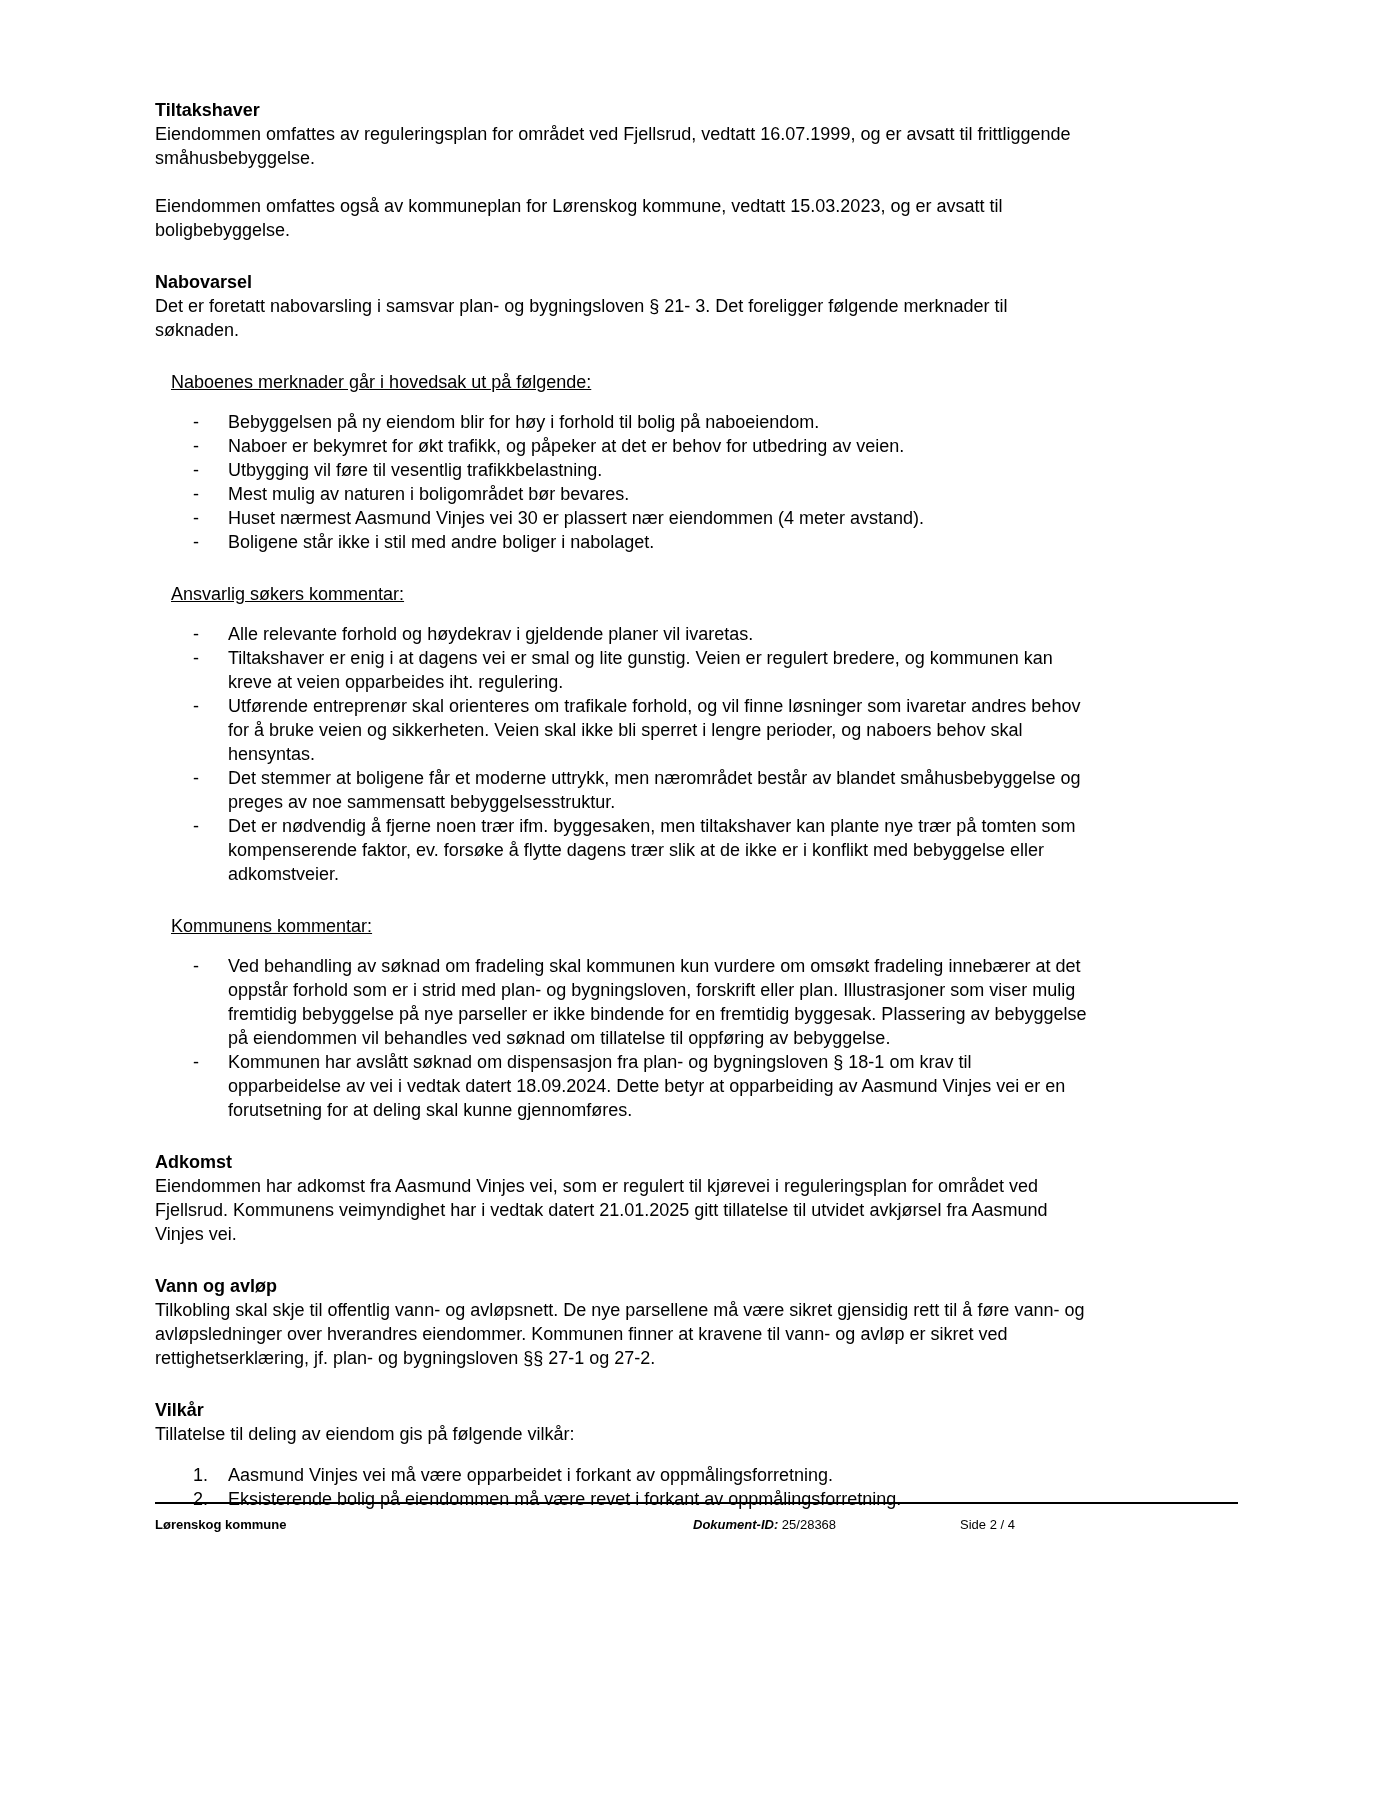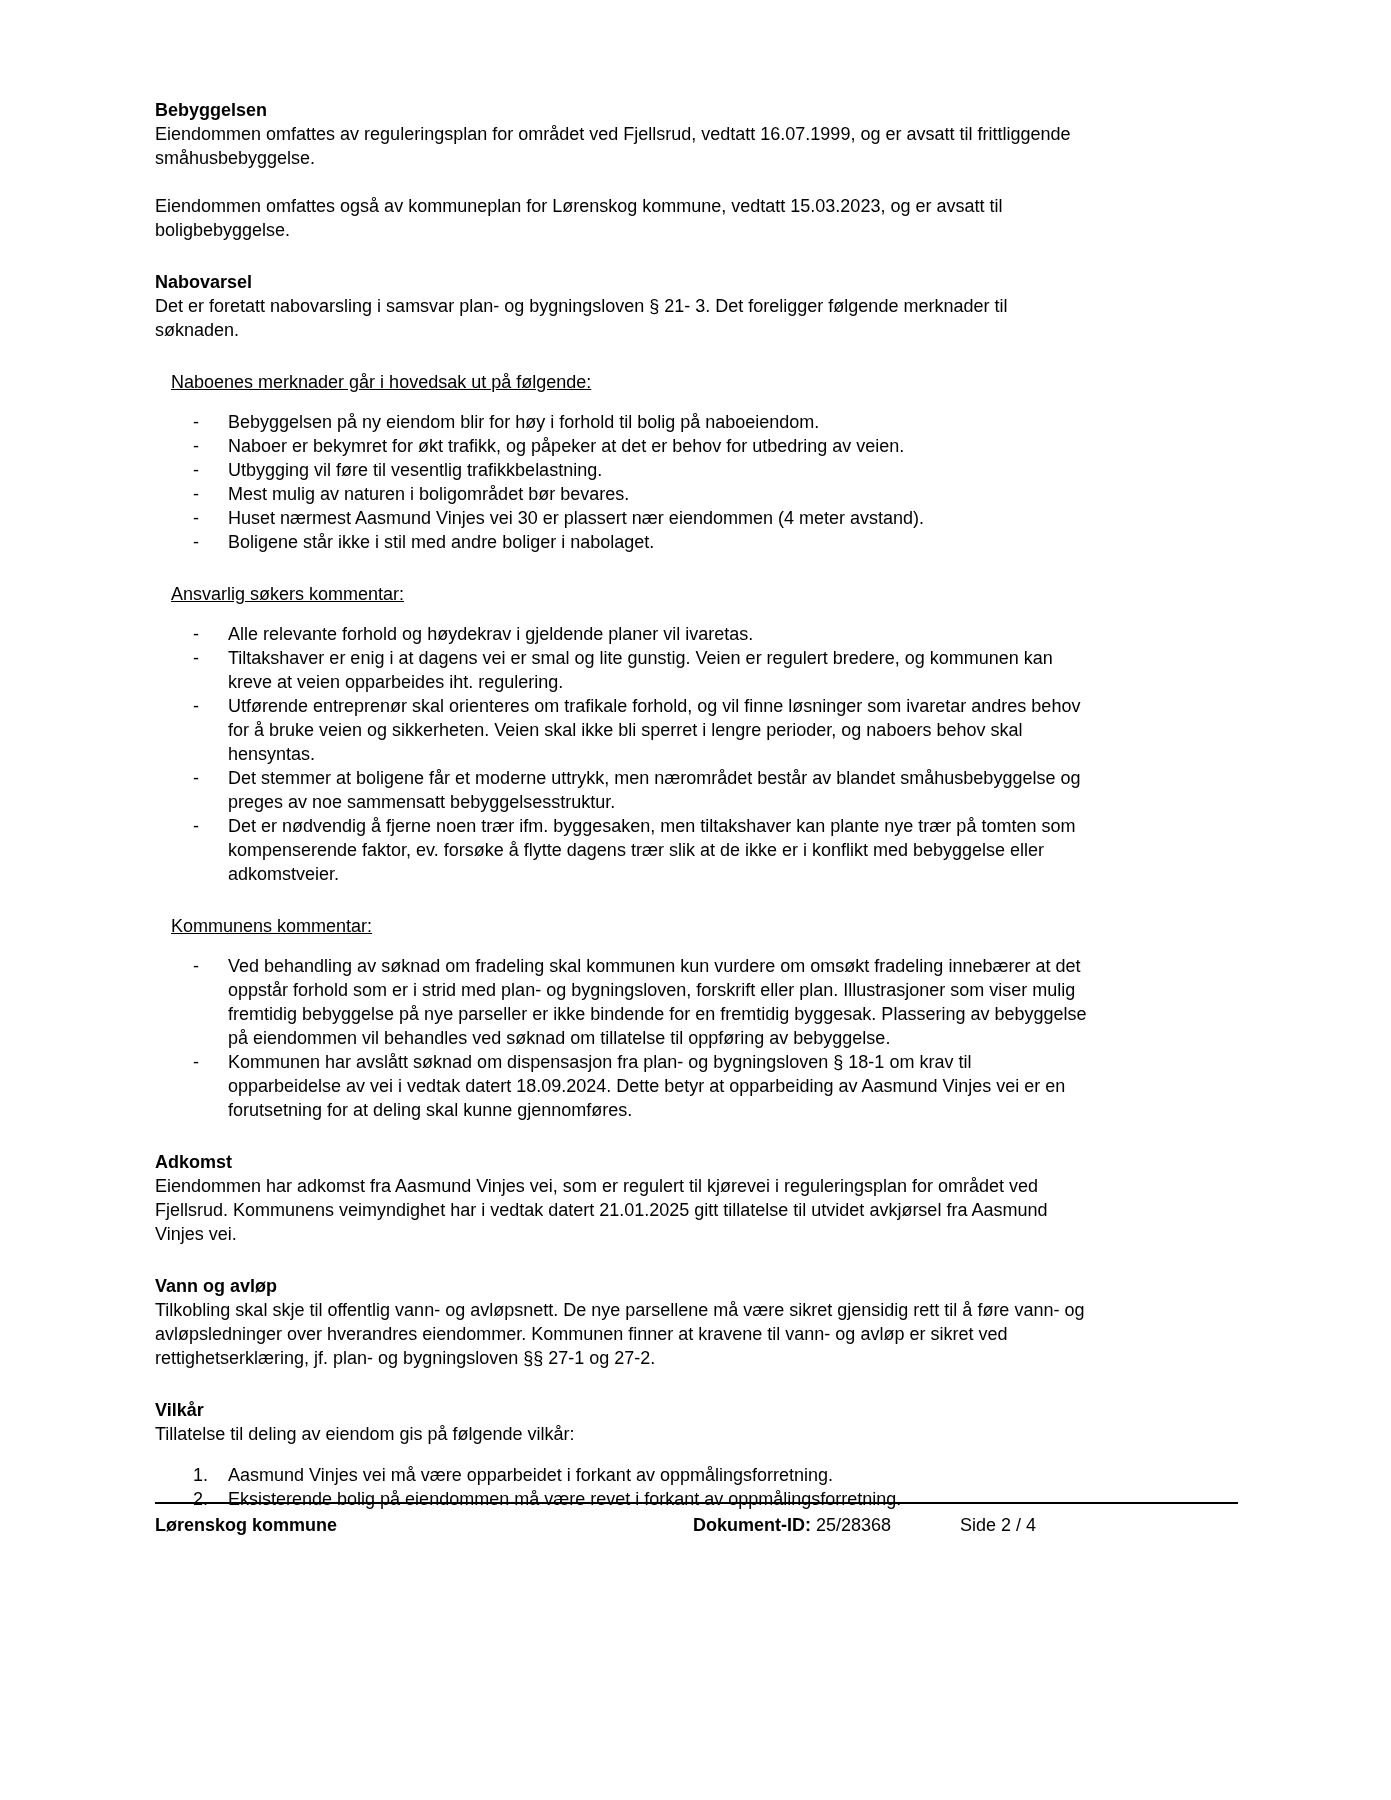--- a/index.html
+++ b/index.html
@@ -64,37 +64,37 @@
     left: 38px;
     top: 0;
   }
   .footer {
     position: absolute;
     top: 1502px;
     left: 155px;
     width: 1083px;
     border-top: 2px solid #000000;
     padding-top: 9px;
-    font-size: 18px;
+    font-size: 13px;
     line-height: 20px;
     height: 40px;
   }
   .footer .f-item { position: absolute; top: 11px; white-space: nowrap; }
   .footer .f-left { left: 0; font-weight: bold; }
   .footer .f-center { left: 538px; }
-  .footer .f-center .f-label { font-weight: bold; }
+  .footer .f-center .f-label { font-weight: bold; font-style: italic; }
   .footer .f-right { left: 805px; }
 </style>
 </head>
 <body>
 
 <div class="page">
   <div class="content">
 
-    <h3 class="sec-heading first">Bebyggelsen</h3>
+    <h3 class="sec-heading first">Tiltakshaver</h3>
     <p class="para">Eiendommen omfattes av reguleringsplan for området ved Fjellsrud, vedtatt 16.07.1999, og er avsatt til frittliggende småhusbebyggelse.</p>
     <p class="para">Eiendommen omfattes også av kommuneplan for Lørenskog kommune, vedtatt 15.03.2023, og er avsatt til boligbebyggelse.</p>
 
     <h3 class="sec-heading">Nabovarsel</h3>
     <p class="para">Det er foretatt nabovarsling i samsvar plan- og bygningsloven § 21- 3. Det foreligger følgende merknader til søknaden.</p>
 
     <div class="subhead">Naboenes merknader går i hovedsak ut på følgende:</div>
     <ul class="dash">
       <li>Bebyggelsen på ny eiendom blir for høy i forhold til bolig på naboeiendom.</li>
       <li>Naboer er bekymret for økt trafikk, og påpeker at det er behov for utbedring av veien.</li>

